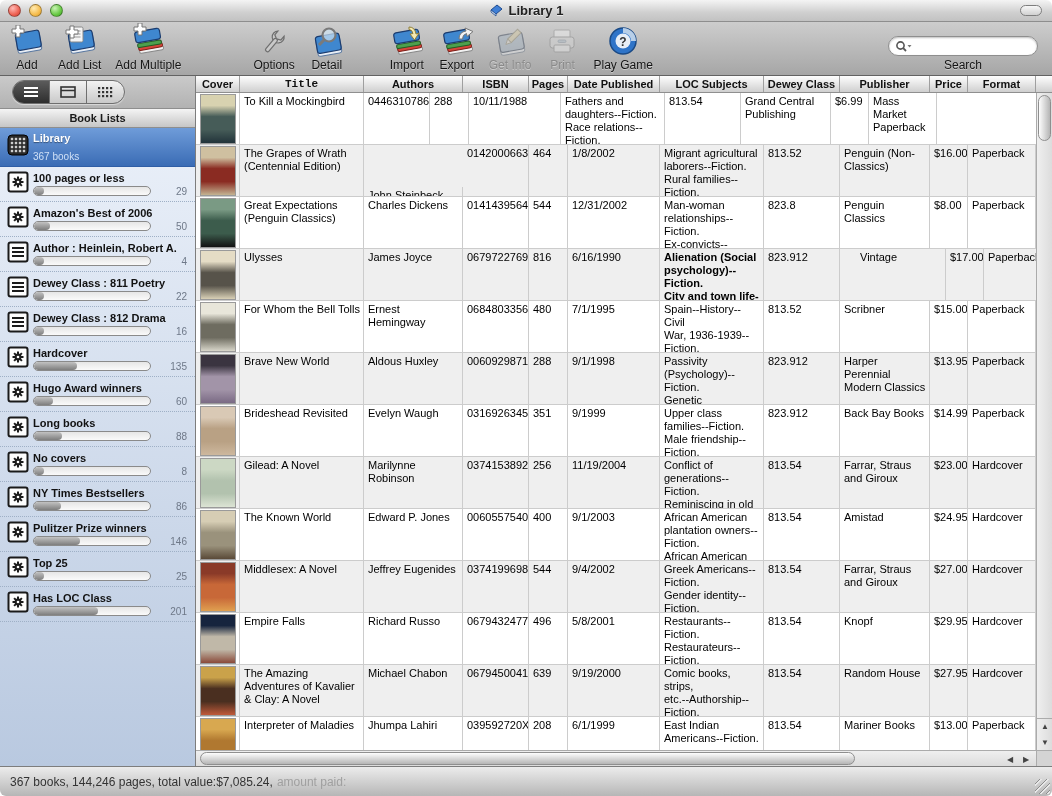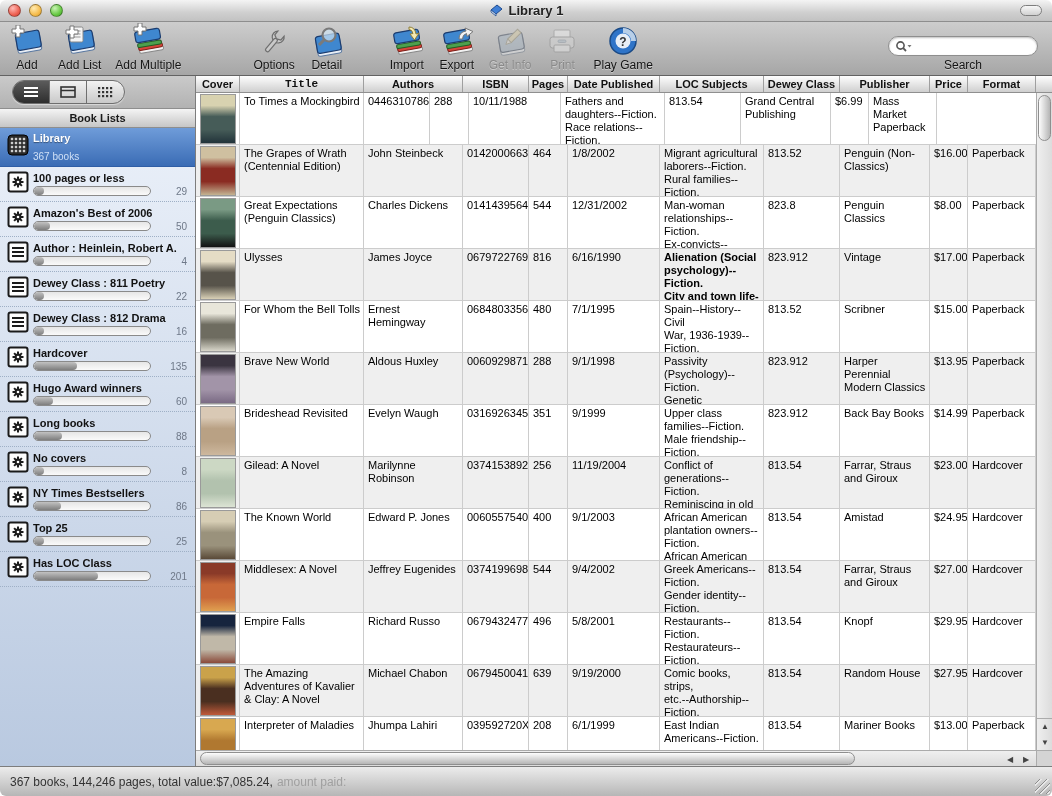--- a/index.html
+++ b/index.html
@@ -547,20 +547,42 @@
                 <g stroke="#1a1a1a" stroke-width="2">
                   <line x1="11" y1="5.5" x2="11" y2="16.5" transform="rotate(0 11 11)"></line>
                   <line x1="11" y1="5.5" x2="11" y2="16.5" transform="rotate(45 11 11)"></line>
                   <line x1="11" y1="5.5" x2="11" y2="16.5" transform="rotate(90 11 11)"></line>
                   <line x1="11" y1="5.5" x2="11" y2="16.5" transform="rotate(135 11 11)"></line>
                 </g>
                 <circle cx="11" cy="11" r="3.4" fill="#1a1a1a"></circle>
                 <circle cx="11" cy="11" r="1.3" fill="#fdfdfd"></circle>
               </svg></div>
             <div class="sbody">
+              <div class="slabel">Pulitzer Prize winners</div>
+              <div class="barrow">
+                <div class="pbar">
+                  <div class="pfill" style="width: 40%;"></div>
+                </div>
+                <div class="scount">146</div>
+              </div>
+            </div>
+          </div>
+          <div class="sitem">
+            <div class="sicon"><svg width="22" height="22" viewBox="0 0 22 22">
+                <rect x="1.5" y="1.5" width="19" height="19" rx="2" fill="#fdfdfd" stroke="#1a1a1a" stroke-width="2"></rect>
+                <g stroke="#1a1a1a" stroke-width="2">
+                  <line x1="11" y1="5.5" x2="11" y2="16.5" transform="rotate(0 11 11)"></line>
+                  <line x1="11" y1="5.5" x2="11" y2="16.5" transform="rotate(45 11 11)"></line>
+                  <line x1="11" y1="5.5" x2="11" y2="16.5" transform="rotate(90 11 11)"></line>
+                  <line x1="11" y1="5.5" x2="11" y2="16.5" transform="rotate(135 11 11)"></line>
+                </g>
+                <circle cx="11" cy="11" r="3.4" fill="#1a1a1a"></circle>
+                <circle cx="11" cy="11" r="1.3" fill="#fdfdfd"></circle>
+              </svg></div>
+            <div class="sbody">
               <div class="slabel">Top 25</div>
               <div class="barrow">
                 <div class="pbar">
                   <div class="pfill" style="width: 7%;"></div>
                 </div>
                 <div class="scount">25</div>
               </div>
             </div>
           </div>
           <div class="sitem">
@@ -598,39 +620,39 @@
           <div class="th" style="width: 92px;">Date Published</div>
           <div class="th" style="width: 104px;">LOC Subjects</div>
           <div class="th" style="width: 76px;">Dewey Class</div>
           <div class="th" style="width: 90px;">Publisher</div>
           <div class="th" style="width: 38px;">Price</div>
           <div class="th" style="width: 68px;">Format</div>
         </div>
       <div class="tbody" id="table-body">
           <div class="trow">
             <div class="td cover" style="width: 44px;"><div class="coverimg" style="background: linear-gradient(rgb(216, 210, 176) 0%, rgb(216, 210, 176) 22%, rgb(70, 92, 88) 45%, rgb(70, 92, 88) 72%, rgb(34, 51, 58) 100%);"></div></div>
-            <div class="td" style="width: 124px;">To Times a Mockingbird</div>
+            <div class="td" style="width: 124px;">To Kill a Mockingbird</div>
             <div class="td" style="width: 66px;">0446310786</div>
             <div class="td" style="width: 39px;">288</div>
             <div class="td" style="width: 92px;">10/11/1988</div>
             <div class="td" style="width: 104px;">Fathers and
 daughters--Fiction.
 Race relations--
 Fiction.</div>
             <div class="td" style="width: 76px;">813.54</div>
             <div class="td" style="width: 90px;">Grand Central
 Publishing</div>
             <div class="td" style="width: 38px;">$6.99</div>
             <div class="td" style="width: 68px;">Mass Market
 Paperback</div>
           </div>
           <div class="trow alt">
             <div class="td cover" style="width: 44px;"><div class="coverimg" style="background: linear-gradient(rgb(207, 192, 160) 0%, rgb(207, 192, 160) 22%, rgb(138, 43, 34) 45%, rgb(138, 43, 34) 72%, rgb(195, 179, 146) 100%);"></div></div>
             <div class="td" style="width: 124px;">The Grapes of Wrath (Centennial Edition)</div>
-            <div class="td" style="width: 99px;">John Steinbeck</div>
+            <div class="td" style="width: 99px; margin-top: 42px;">John Steinbeck</div>
             <div class="td" style="width: 66px;">0142000663</div>
             <div class="td" style="width: 39px;">464</div>
             <div class="td" style="width: 92px;">1/8/2002</div>
             <div class="td" style="width: 104px;">Migrant agricultural
 laborers--Fiction.
 Rural families--
 Fiction.</div>
             <div class="td" style="width: 76px;">813.52</div>
             <div class="td" style="width: 90px;">Penguin (Non-
 Classics)</div>
@@ -658,21 +680,21 @@
             <div class="td" style="width: 124px;">Ulysses</div>
             <div class="td" style="width: 99px;">James Joyce</div>
             <div class="td" style="width: 66px;">0679722769</div>
             <div class="td" style="width: 39px;">816</div>
             <div class="td" style="width: 92px;">6/16/1990</div>
             <div class="td" style="width: 104px; font-weight: bold;">Alienation (Social
 psychology)--Fiction.
 City and town life--
 Fiction.</div>
             <div class="td" style="width: 76px;">823.912</div>
-            <div class="td" style="width: 90px;">Vintage</div>
+            <div class="td" style="width: 90px; margin-left: 16px;">Vintage</div>
             <div class="td" style="width: 38px;">$17.00</div>
             <div class="td" style="width: 68px;">Paperback</div>
           </div>
           <div class="trow">
             <div class="td cover" style="width: 44px;"><div class="coverimg" style="background: linear-gradient(rgb(232, 230, 218) 0%, rgb(232, 230, 218) 22%, rgb(110, 108, 96) 45%, rgb(110, 108, 96) 72%, rgb(216, 214, 202) 100%);"></div></div>
             <div class="td" style="width: 124px;">For Whom the Bell Tolls</div>
             <div class="td" style="width: 99px;">Ernest Hemingway</div>
             <div class="td" style="width: 66px;">0684803356</div>
             <div class="td" style="width: 39px;">480</div>
             <div class="td" style="width: 92px;">7/1/1995</div>

